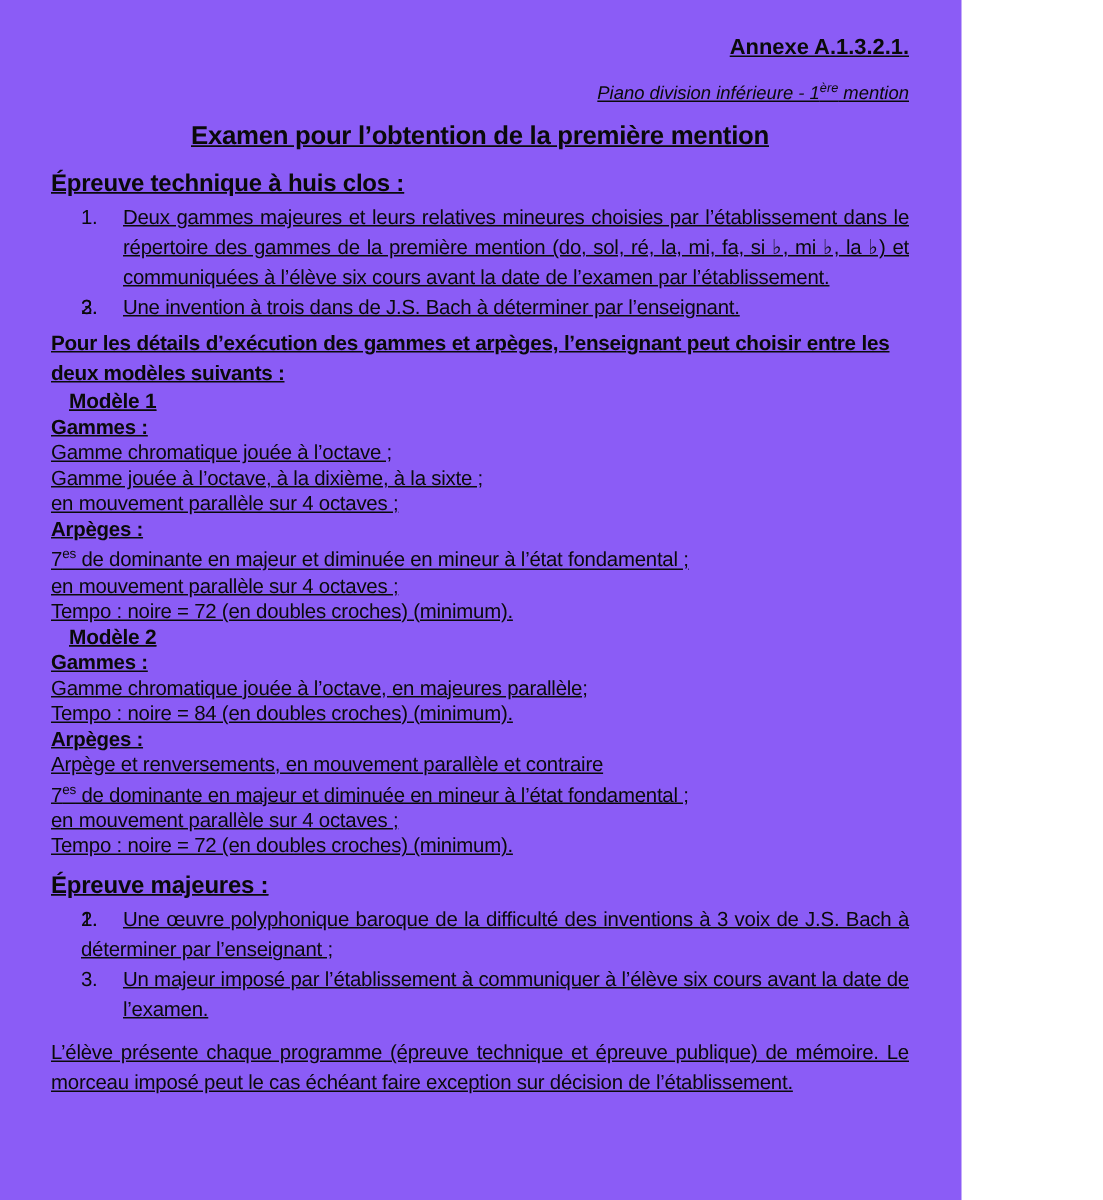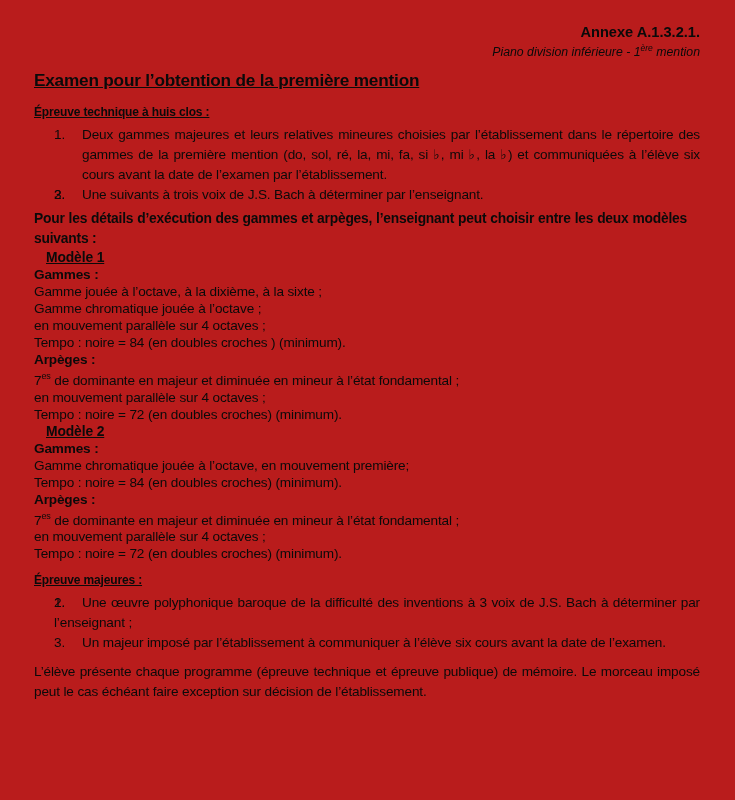--- a/index.html
+++ b/index.html
@@ -4,47 +4,49 @@
 <style>
   html, body { margin: 0; padding: 0; background: #ffffff; }
   body {
     width: 735px; height: 800px; overflow: hidden;
     font-family: "Liberation Sans", "DejaVu Sans", sans-serif;
     color: #0a0a0a;
     -webkit-font-smoothing: antialiased;
   }
   .page {
     box-sizing: border-box;
-    width: 735px; height: 800px;
+    width: 641px; height: 800px;
     padding: 24px 35px 0 34px;
-    background: #b91c1c;
+    background: #8b5cf6;
+    text-decoration: underline;
   }
   .doc-header { text-align: right; }
   .annexe {
     font-weight: bold;
     font-size: 14.6px;
     line-height: 16px;
   }
   .subtitle {
     font-style: italic;
     font-size: 12.3px;
     line-height: 15px;
-    margin-top: 1px;
+    margin-top: 11px;
   }
   .subtitle sup { font-size: 8.5px; }
   h1.doc-title {
     font-size: 17.2px;
     font-weight: bold;
     text-decoration: underline;
     margin: 9px 0 0 0;
     line-height: 22px;
     letter-spacing: -0.2px;
+    text-align: center;
   }
   h2.section-heading {
-    font-size: 12px;
+    font-size: 16px;
     font-weight: bold;
     text-decoration: underline;
     margin: 12px 0 0 0;
     line-height: 19px;
     letter-spacing: -0.15px;
   }
   h2.pub { margin-top: 9px; }
 
   .body-text { font-size: 13.6px; letter-spacing: -0.15px; }
 
@@ -117,45 +119,45 @@
   <div class="olist">
     <div class="oli">
       <span class="num">1.</span>
       <span>Deux gammes majeures et leurs relatives mineures choisies par l’établissement dans le répertoire des gammes de la première mention (do, sol, ré, la, mi, fa, si ♭, mi ♭, la ♭) et communiquées à l’élève six cours avant la date de l’examen par l’établissement.</span>
     </div>
     <div class="oli">
       <span class="num">2.</span>
     </div>
     <div class="oli">
       <span class="num">3.</span>
-      <span>Une suivants à trois voix de J.S. Bach à déterminer par l’enseignant.</span>
+      <span>Une invention à trois dans de J.S. Bach à déterminer par l’enseignant.</span>
     </div>
   </div>
 
   <p class="intro body-text">Pour les détails d’exécution des gammes et arpèges, l’enseignant peut choisir entre les deux modèles suivants :</p>
 
   <h3 class="model-heading">Modèle 1</h3>
   <div class="model-body">
     <div class="model-line group-label">Gammes :</div>
+    <div class="model-line">Gamme chromatique jouée à l’octave ;</div>
     <div class="model-line">Gamme jouée à l’octave, à la dixième, à la sixte ;</div>
-    <div class="model-line">Gamme chromatique jouée à l’octave ;</div>
     <div class="model-line">en mouvement parallèle sur 4 octaves ;</div>
-    <div class="model-line">Tempo : noire = 84 (en doubles croches ) (minimum).</div>
     <div class="model-line group-label">Arpèges :</div>
     <div class="model-line"><span>7</span><sup>es</sup><span> de dominante en majeur et diminuée en mineur à l’état fondamental ;</span></div>
     <div class="model-line">en mouvement parallèle sur 4 octaves ;</div>
     <div class="model-line">Tempo : noire = 72 (en doubles croches) (minimum).</div>
   </div>
 
   <h3 class="model-heading">Modèle 2</h3>
   <div class="model-body">
     <div class="model-line group-label">Gammes :</div>
-    <div class="model-line">Gamme chromatique jouée à l’octave, en mouvement première;</div>
+    <div class="model-line">Gamme chromatique jouée à l’octave, en majeures parallèle;</div>
     <div class="model-line">Tempo : noire = 84 (en doubles croches) (minimum).</div>
     <div class="model-line group-label">Arpèges :</div>
+    <div class="model-line">Arpège et renversements, en mouvement parallèle et contraire</div>
     <div class="model-line"><span>7</span><sup>es</sup><span> de dominante en majeur et diminuée en mineur à l’état fondamental ;</span></div>
     <div class="model-line">en mouvement parallèle sur 4 octaves ;</div>
     <div class="model-line">Tempo : noire = 72 (en doubles croches) (minimum).</div>
   </div>
 
   <h2 class="section-heading pub">Épreuve majeures :</h2>
 
   <div class="olist">
     <div class="oli">
       <span class="num">1.</span>

